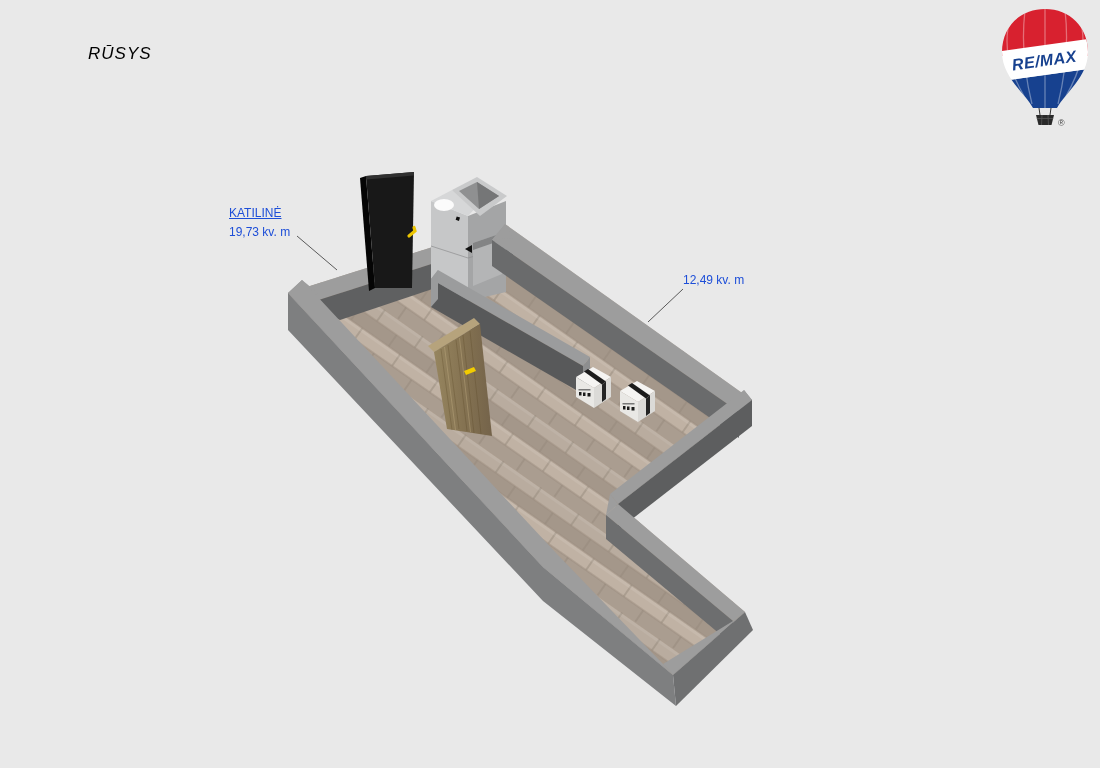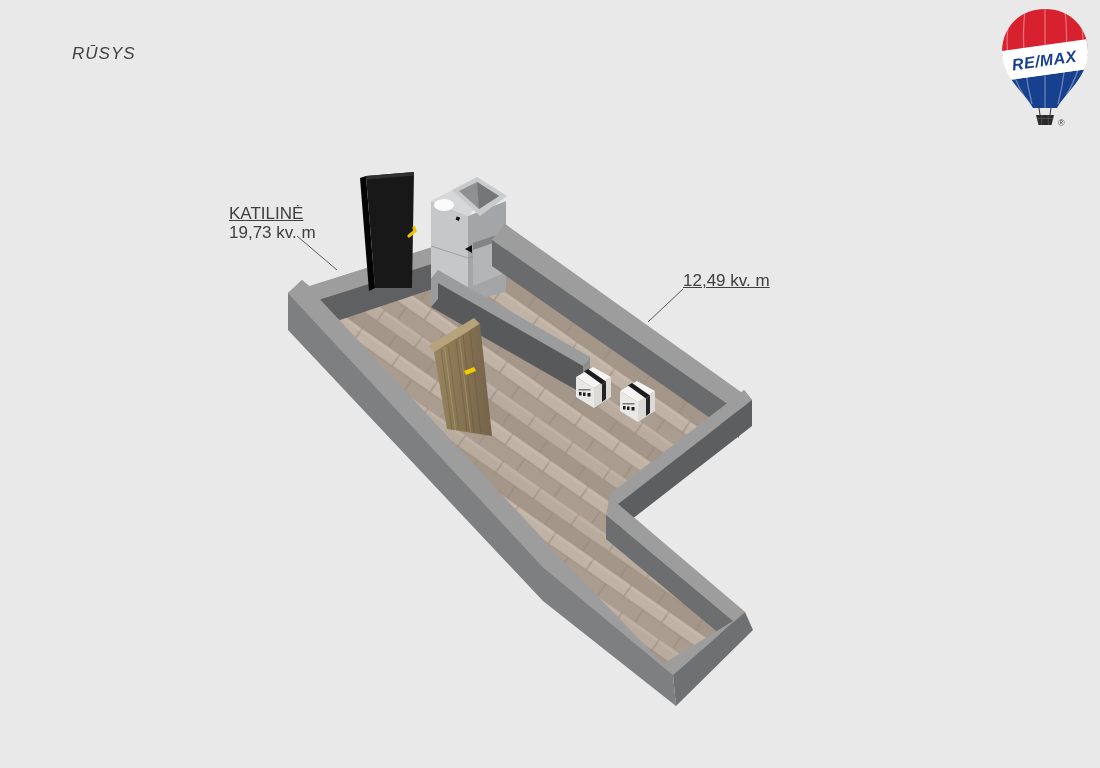--- a/index.html
+++ b/index.html
@@ -1,26 +1,26 @@
 <!DOCTYPE html>
 <html><head>
 <meta charset="utf-8">
 <style>
   html,body{margin:0;padding:0;}
   body{width:1100px;height:768px;background:#e9e9e9;position:relative;overflow:hidden;
        font-family:"Liberation Sans","DejaVu Sans",sans-serif;}
   .stage{position:absolute;inset:0;width:1100px;height:768px;}
-  .page-title{position:absolute;left:72px;top:44px;font-style:italic;font-size:17px;
-       letter-spacing:1px;color:#404040;font-weight:500;}
-  .room-label{position:absolute;color:#404040;font-size:17px;line-height:19px;}
+  .page-title{position:absolute;left:88px;top:44px;font-style:italic;font-size:17px;
+       letter-spacing:1px;color:#000000;font-weight:500;}
+  .room-label{position:absolute;color:#1d4ed8;font-size:12px;line-height:19px;}
   .room-label .name{text-decoration:underline;display:block;}
   .room-label .area{display:block;}
   .room-label.katiline{left:229px;top:204px;}
   .room-label.mainroom{left:683px;top:271px;}
-  .room-label.mainroom .area{text-decoration:underline;}
+  .room-label.mainroom .area{}
   svg{display:block;}
 </style>
 </head>
 <body>
 
 <div class="stage">
 <svg width="1100" height="768" viewBox="0 0 1100 768">
   <defs>
     <pattern id="planks" patternUnits="userSpaceOnUse" width="46" height="56" patternTransform="rotate(35 500 400)">
       <rect x="0" y="0" width="46" height="56" fill="#ada092"></rect>

